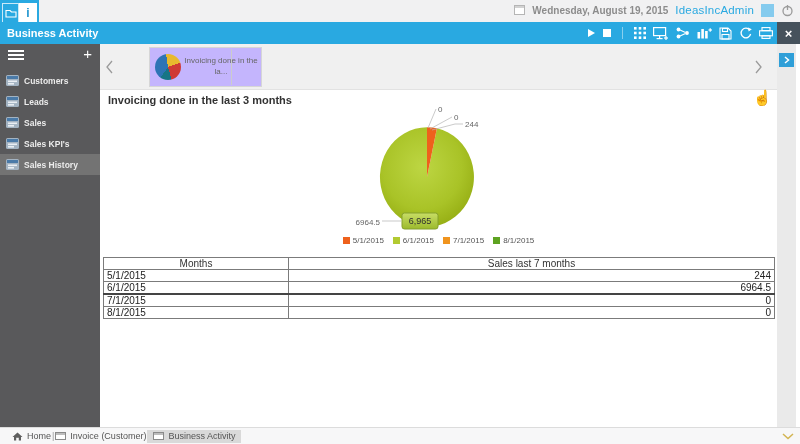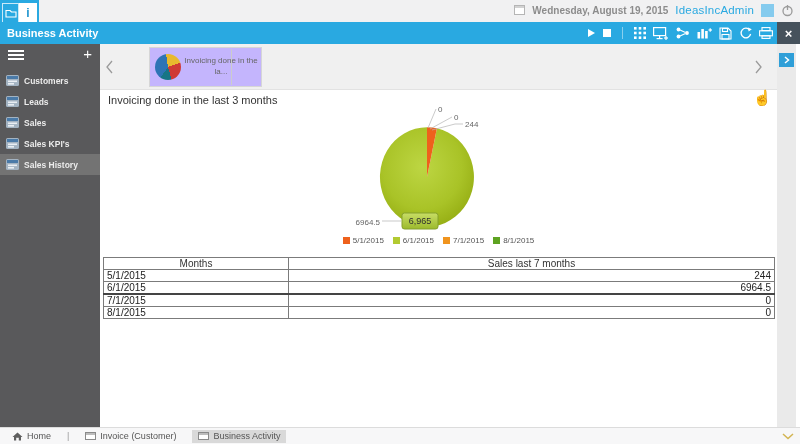--- a/index.html
+++ b/index.html
@@ -47,39 +47,39 @@
   .chevR{position:absolute;left:655px;top:16px;}
   .wcard{position:absolute;left:17px;top:3px;width:113px;height:40px;background:#c4b5fd;
          border:1px solid #d6d6d6;display:flex;align-items:center;margin-left:32px;}
   .pieicon{width:26px;height:26px;border-radius:50%;margin-left:5px;flex:none;
     background:conic-gradient(from 215deg,#2e74b5 0 38%,#e8b92e 38% 60%,#cf3a35 60% 86%,#177585 86% 100%);}
   .wcard-text{flex:1;text-align:center;font-size:8px;color:#666;line-height:1.35;}
   .strip-div{position:absolute;left:131px;top:5px;width:1px;height:36px;background:#cccccc;}
   .gutter{position:absolute;left:677px;top:0;width:19px;height:383px;background:#eaeaea;}
   .expand{position:absolute;left:2px;top:9px;width:15px;height:14px;background:#2f9fd8;
           display:flex;align-items:center;justify-content:center;}
-  .chart-title{position:absolute;left:8px;top:50px;font-size:11px;font-weight:400;color:#333;}
+  .chart-title{position:absolute;left:8px;top:50px;font-size:11px;font-weight:700;color:#333;}
   .hand{position:absolute;left:653px;top:45px;font-size:15px;color:#999;}
   .pie-svg{position:absolute;left:247px;top:55px;}
   .legend{position:absolute;left:0;top:192px;width:677px;display:flex;justify-content:center;gap:9px;}
   .litem{display:flex;align-items:center;gap:3px;font-size:8px;color:#555;}
 
   
   .sales-table{position:absolute;left:3px;top:213px;width:672px;border-collapse:collapse;table-layout:fixed;
                border:1px solid #555;}
   .sales-table th,.sales-table td{border:1px solid #7b7b7b;font-size:10px;height:12px;padding:0 3px;
                color:#222;font-weight:400;white-space:nowrap;overflow:hidden;}
   .sales-table th{text-align:center;color:#333;}
   .sales-table td.val{text-align:right;}
   .sales-table tr.thick td{border-bottom:2px solid #444;}
   .colm{width:185px;}
 
   
   .statusbar{position:absolute;left:0;top:427px;width:800px;height:17px;background:#f7f7f8;
-             border-top:1px solid #dcdcdc;display:flex;align-items:center;gap:16px;padding-left:12px;
+             border-top:1px solid #dcdcdc;display:flex;align-items:center;gap:1px;padding-left:12px;
              font-size:9px;color:#555;}
   .sb-item{display:flex;align-items:center;gap:4px;height:13px;}
   .sb-item.active{background:#d9d9d9;padding:0 6px;}
   .winicon{width:11px;height:8px;border:1px solid #8a8a8a;box-shadow:inset 0 2px 0 #bdbdbd;background:#fff;}
   .sb-sep{color:#999;}
   .chev-down{position:absolute;right:6px;top:5px;}
 </style>
 </head>
 <body>
 

